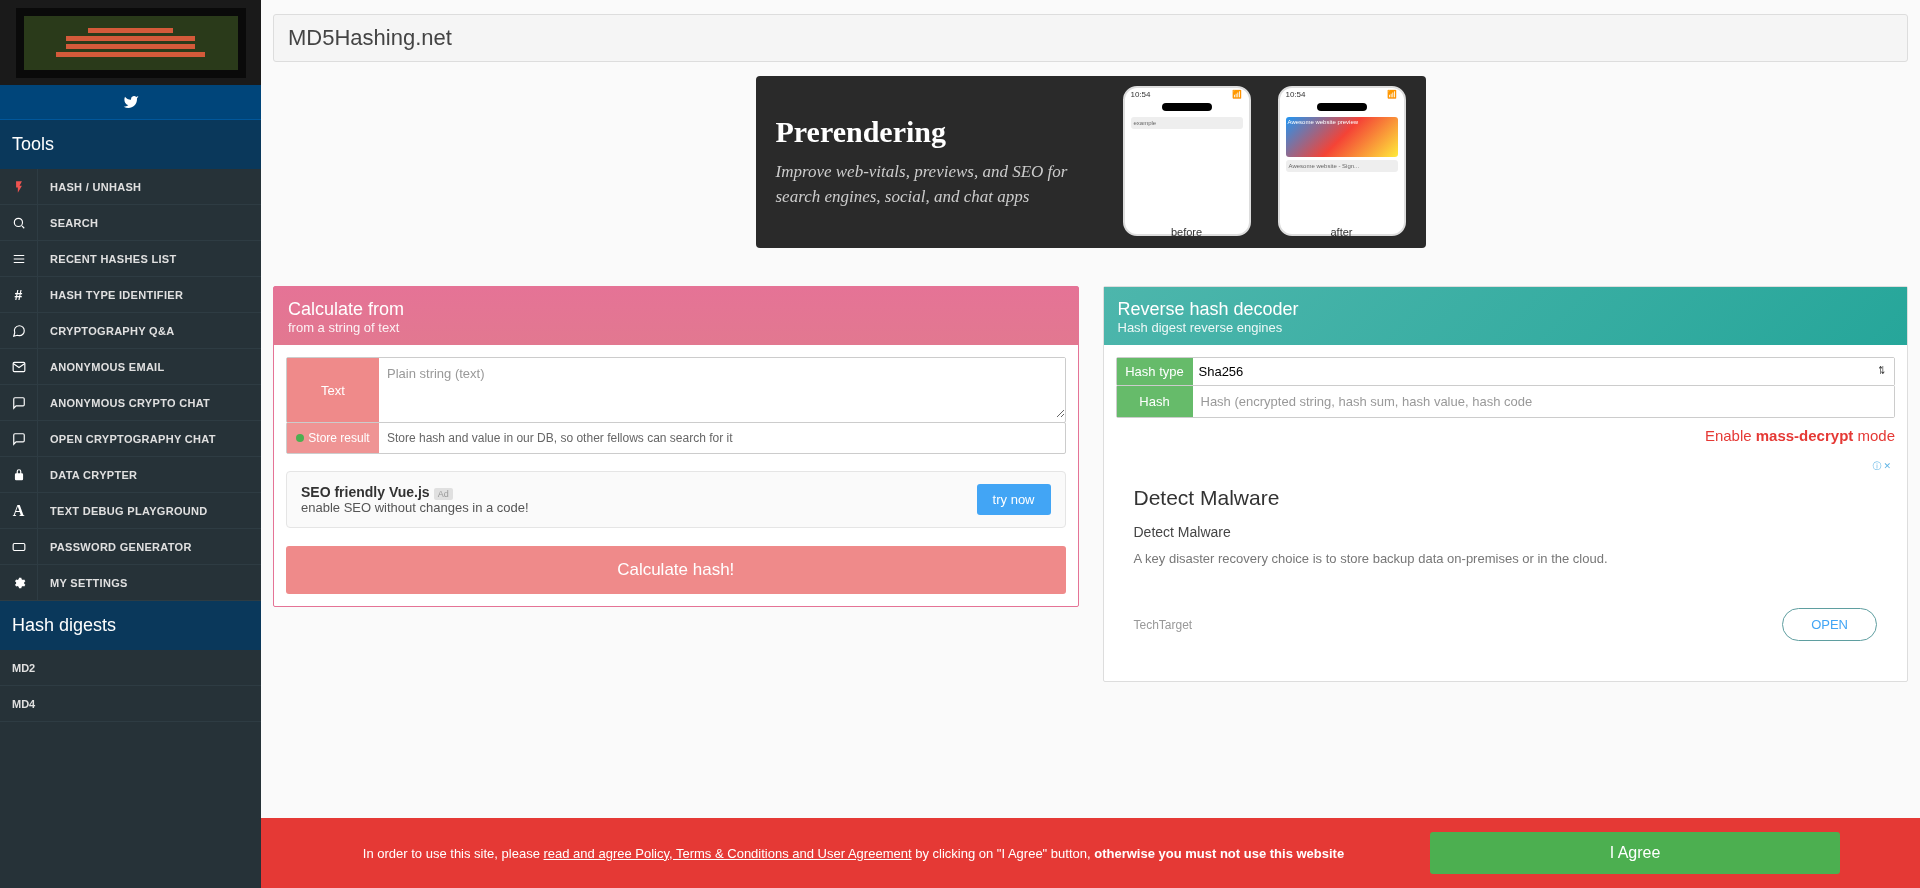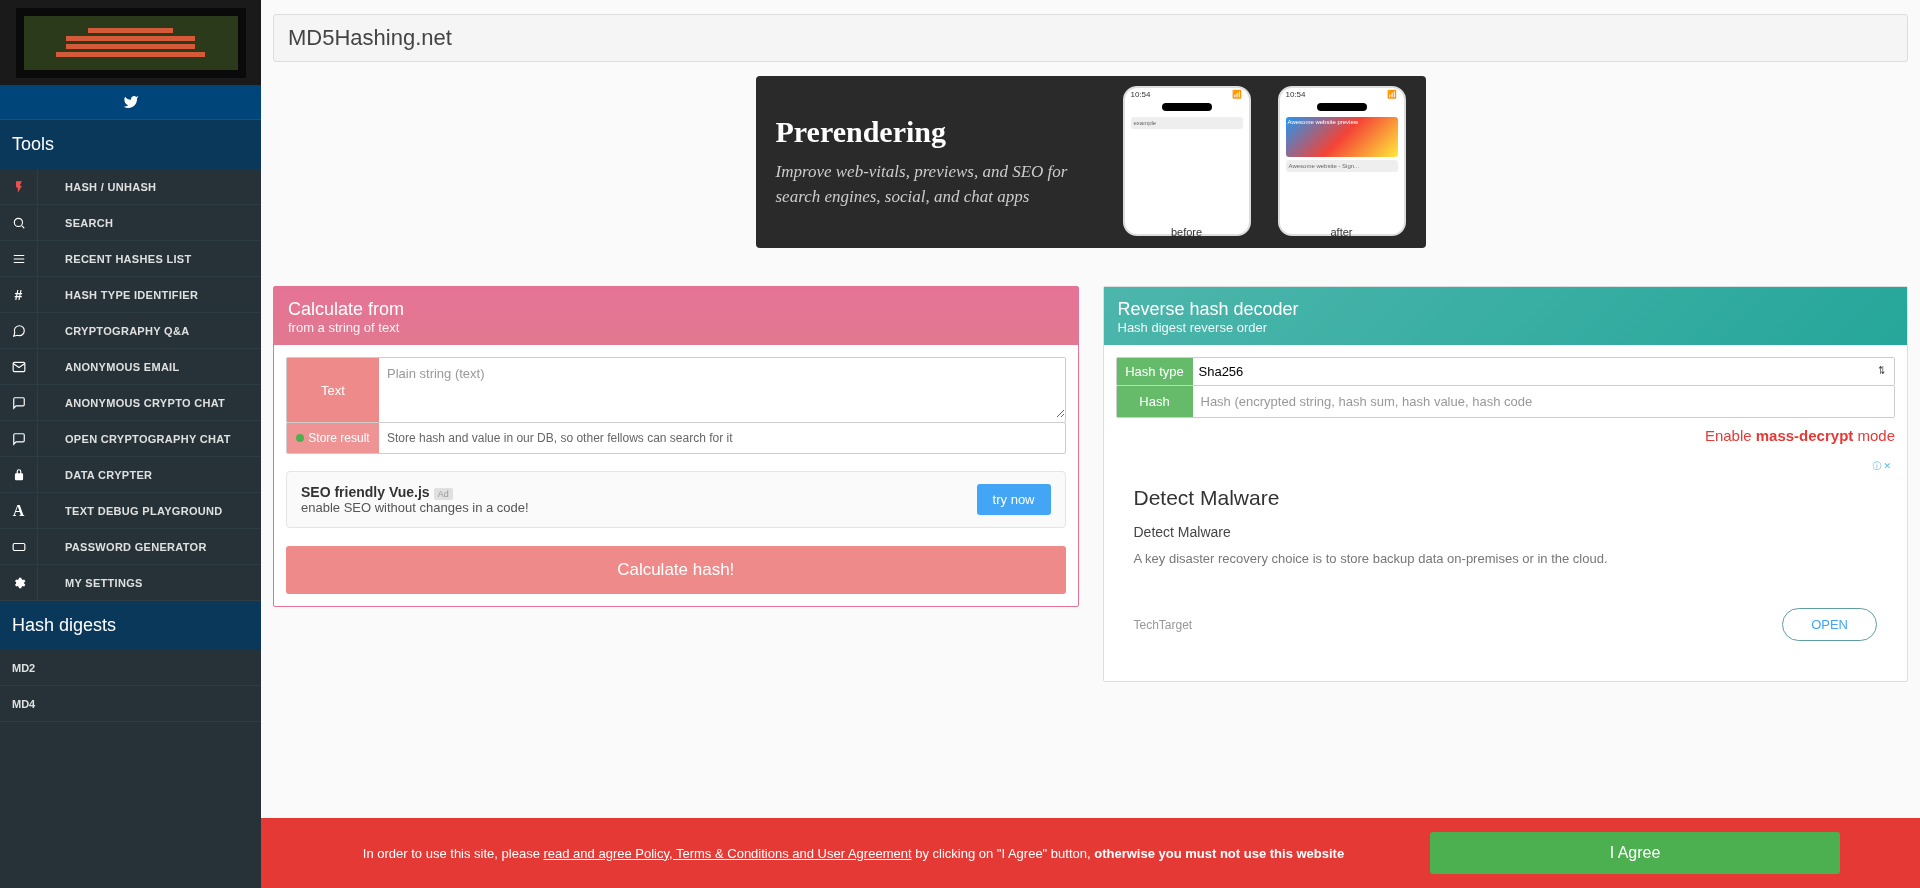--- a/index.html
+++ b/index.html
@@ -5,21 +5,21 @@
 * { margin: 0; padding: 0; box-sizing: border-box; }
 body { font-family: -apple-system, "Helvetica Neue", Arial, sans-serif; background: #fafafa; color: #333; overflow-x: hidden; }
 
 
 .sidebar { position: fixed; left: 0; top: 0; width: 261px; height: 100vh; background: #263238; overflow-y: auto; }
 .sidebar-hero { height: 85px; background: #1a1a1a; display: flex; align-items: center; justify-content: center; position: relative; }
 .sidebar-hero .retro-screen { background: #2a3a1a; border: 8px solid #0a0a0a; width: 230px; height: 70px; margin: 0 10px; display:flex; flex-direction:column; align-items:center; justify-content:center; gap:3px;}
 .retro-line { height: 5px; background: #d45a3a; width: 60%; }
 .twitter-bar { height: 35px; background: #00457a; border-bottom: 1px solid #01579b; display: flex; align-items: center; justify-content: center; color: #29b6f6; font-size: 16px; }
 .sidebar-section-title { padding: 14px 12px; font-size: 18px; font-weight: 400; color: #fff; background: #0a385b; }
-.sidebar-item { display: flex; align-items: center; height: 36px; font-size: 11px; font-weight: 600; color: #e0e0e0; text-transform: uppercase; cursor: pointer; border-bottom: 1px solid #2e3c43; gap: 15px; }
+.sidebar-item { display: flex; align-items: center; height: 36px; font-size: 11px; font-weight: 600; color: #e0e0e0; text-transform: uppercase; cursor: pointer; border-bottom: 1px solid #2e3c43; }
 .sidebar-item-icon { width: 38px; display: flex; align-items: center; justify-content: center; font-size: 14px; color: #fff; border-right: 1px solid #2e3c43; height: 100%; }
 .sidebar-item-label { padding-left: 12px; letter-spacing: 0.3px; }
 .sidebar-item.active .sidebar-item-icon { color: #ef5350; }
 .sidebar-item-hash { display: flex; align-items: center; height: 36px; font-size: 11px; font-weight: 600; color: #e0e0e0; padding-left: 12px; cursor: pointer; border-bottom: 1px solid #2e3c43; text-transform: uppercase; }
 
 
 .main { margin-left: 261px; padding: 0 12px 80px 12px; }
 .page-title-box { border: 1px solid #ddd; background: #f5f5f5; border-radius: 3px; margin: 14px 0; padding: 10px 14px; }
 .page-title-box h1 { font-size: 22px; font-weight: 400; color: #444; }
 
@@ -286,21 +286,21 @@
 
           <button class="calc-btn">Calculate hash!</button>
         </div>
       </div>
     </div>
 
     <div class="col">
       <div class="panel">
         <div class="panel-header green">
           <h3>Reverse hash decoder</h3>
-          <div class="sub">Hash digest reverse order</div>
+          <div class="sub">Hash digest reverse engines</div>
         </div>
         <div class="panel-body">
           <div class="form-row">
             <div class="form-label green" style="width:76px;min-width:76px">Hash type</div>
             <div class="form-input select-wrap"><select><option>Sha256</option></select></div>
           </div>
           <div class="form-row">
             <div class="form-label green" style="width:76px;min-width:76px">Hash</div>
             <div class="form-input"><input type="text" placeholder="Hash (encrypted string, hash sum, hash value, hash code" style=""></div>
           </div>

